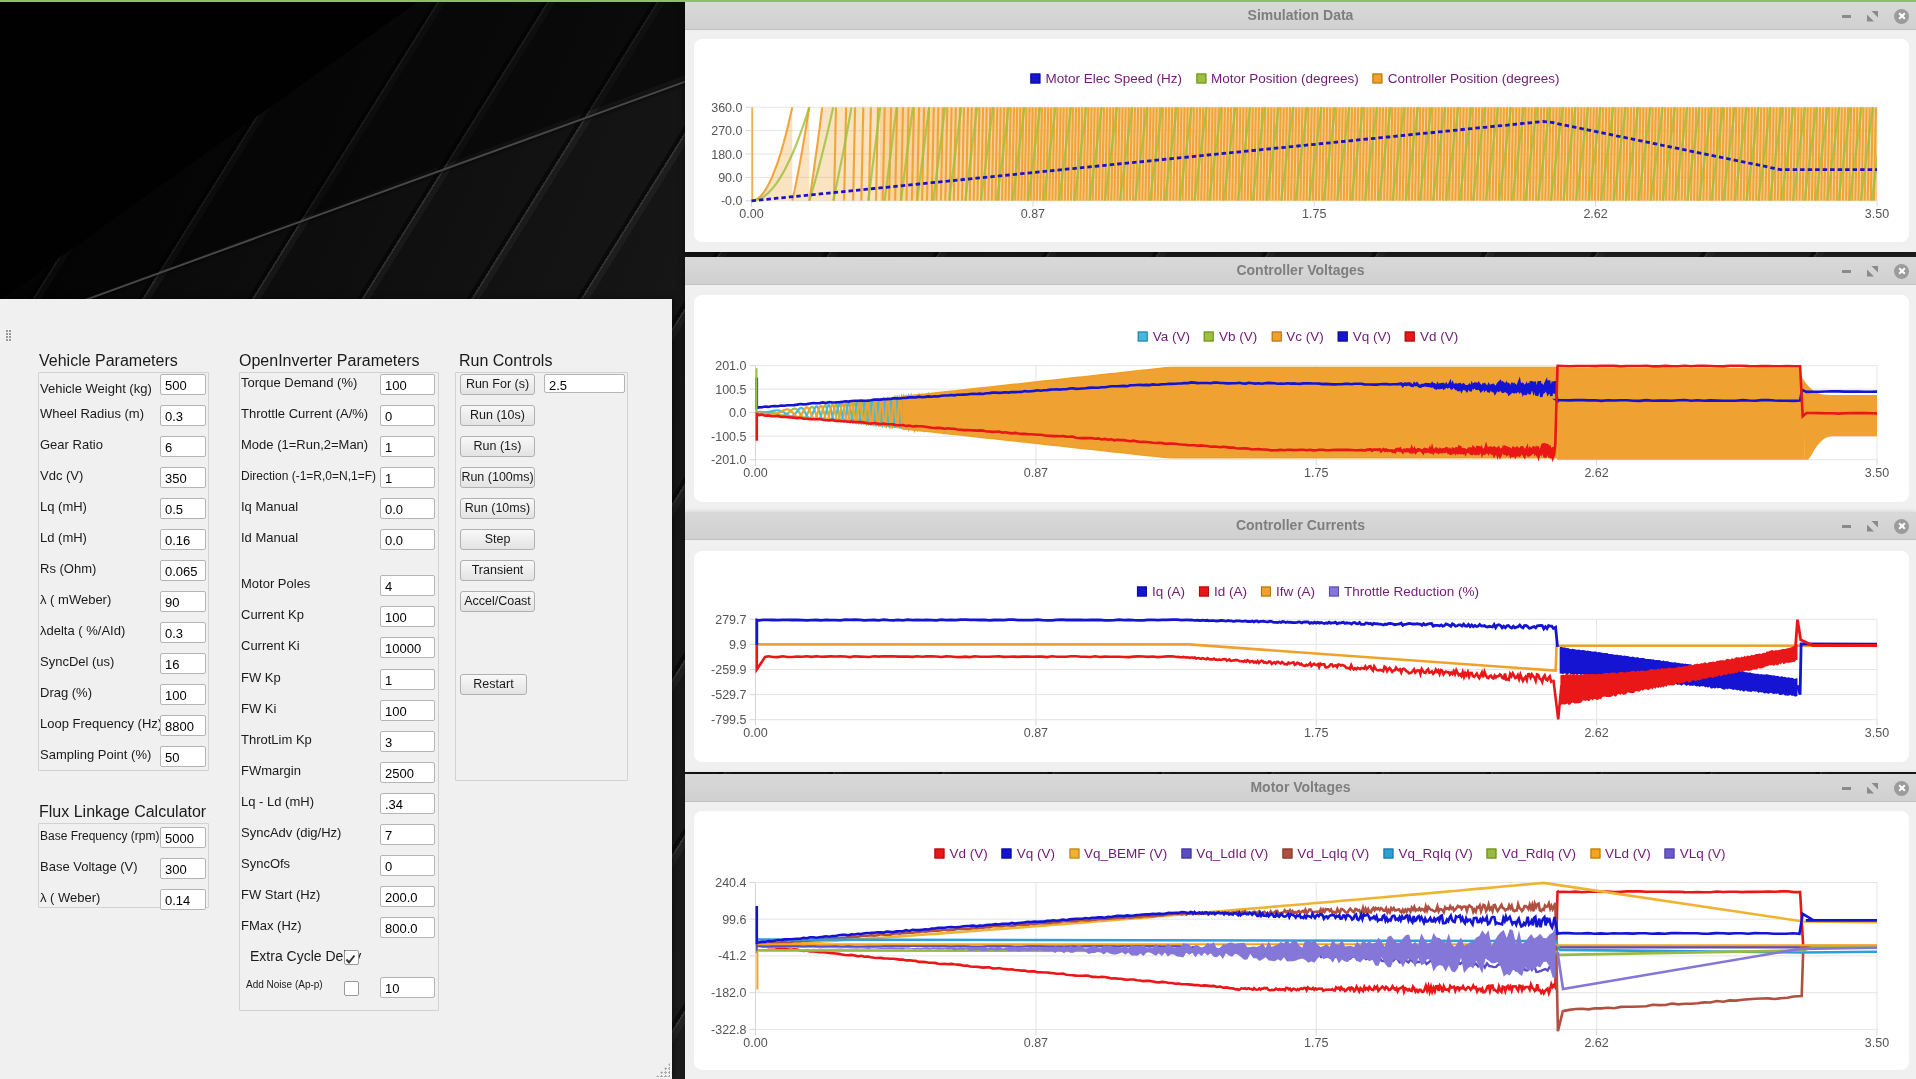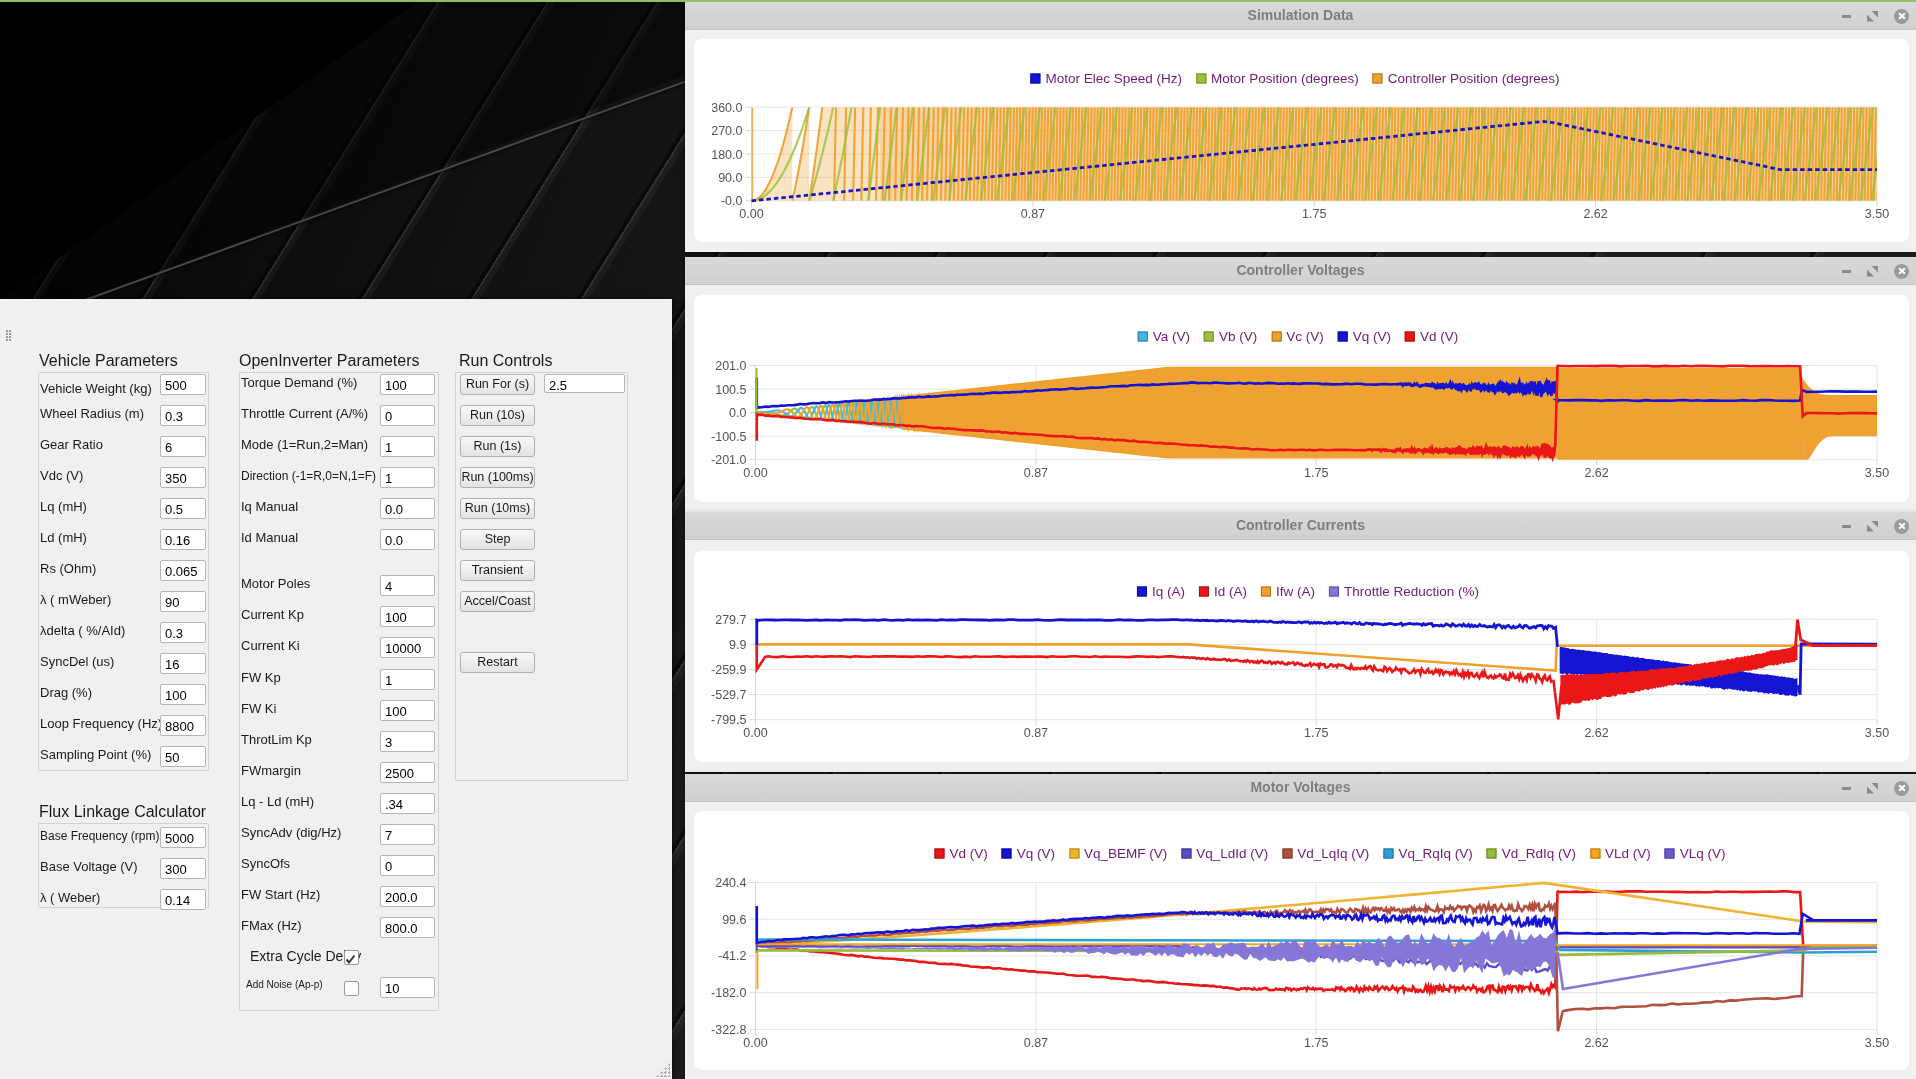--- a/index.html
+++ b/index.html
@@ -757,15 +757,15 @@
     <div class="cb" style="left:344px;top:682px"></div>
     <div class="inp" style="left:380px;top:678px;width:55px">10</div>
     <div class="btn" style="left:460px;top:75px;width:75px">Run For (s)</div>
     <div class="btn" style="left:460px;top:106px;width:75px">Run (10s)</div>
     <div class="btn" style="left:460px;top:137px;width:75px">Run (1s)</div>
     <div class="btn" style="left:460px;top:168px;width:75px">Run (100ms)</div>
     <div class="btn" style="left:460px;top:199px;width:75px">Run (10ms)</div>
     <div class="btn" style="left:460px;top:230px;width:75px">Step</div>
     <div class="btn" style="left:460px;top:261px;width:75px">Transient</div>
     <div class="btn" style="left:460px;top:292px;width:75px">Accel/Coast</div>
-    <div class="btn" style="left:460px;top:353px;width:75px">Restart</div>
+    <div class="btn" style="left:460px;top:375px;width:67px">Restart</div>
     <div class="inp" style="left:544px;top:75px;width:81px;height:19px">2.5</div>
     <div id="focresize"></div>
   </div>
 </body></html>

